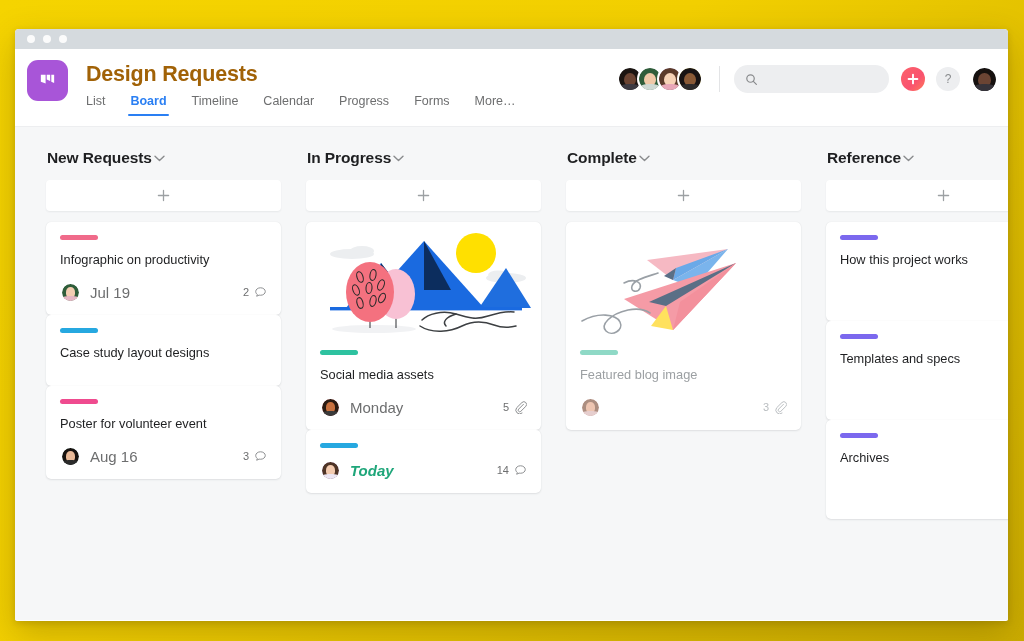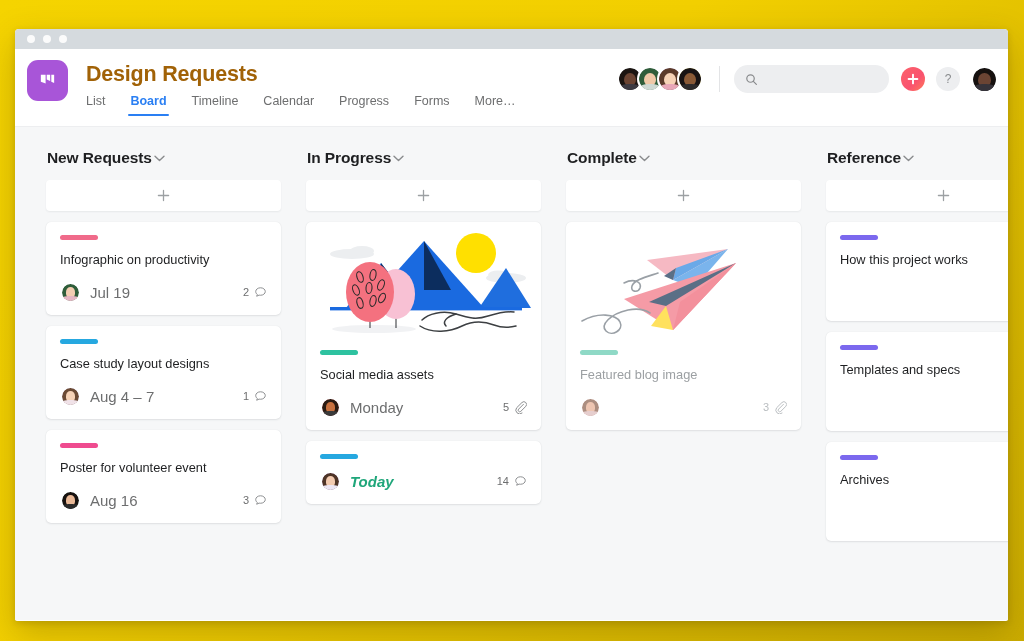--- a/index.html
+++ b/index.html
@@ -190,21 +190,20 @@
     display: flex; align-items: center; justify-content: center;
     margin-bottom: 11px;
     cursor: pointer;
     box-shadow: 0 1px 2px rgba(32,37,50,0.07);
   }
 
   .card {
     background: #fff;
     border-radius: 5px;
     padding: 13px 14px 12px 14px;
-    margin-bottom: 11px;
     box-shadow: 0 1px 2px rgba(32,37,50,0.10), 0 0 1px rgba(32,37,50,0.10);
     cursor: pointer;
   }
   .card.has-cover { padding-top: 0; padding-left: 0; padding-right: 0; }
   .card.has-cover .card-body { padding: 0 14px; }
 
   .cover {
     height: 116px;
     display: flex; align-items: center; justify-content: center;
     overflow: hidden;
@@ -384,36 +383,20 @@
             <svg width="13" height="13" viewBox="0 0 16 16" aria-hidden="true">
               <path d="M8 2.2c3.3 0 5.9 2 5.9 4.6S11.3 11.4 8 11.4c-.6 0-1.2-.07-1.7-.2L3.3 12.6l.8-2.2C2.9 9.6 2.1 8.3 2.1 6.8 2.1 4.2 4.7 2.2 8 2.2z" fill="none" stroke="#8a8c8e" stroke-width="1.2" stroke-linejoin="round"></path>
             </svg>
           </span>
         </div>
       </div>
 
       <div class="card">
         <div class="tag" style="background:#26a8e0"></div>
         <div class="card-title">Case study layout designs</div>
-        <div class="card-foot">
-          <div class="av" style="width:21px;height:21px;background:#e4dcef">
-            <div class="face">
-                <div class="hair" style="background:#6b4a34;border-radius:50%"></div>
-                <div class="skin" style="background:#f6d2b6"></div>
-                <div class="body" style="background:#f0e2e8"></div>
-              </div>
-          </div>
-          <span class="meta-date">Aug 4 – 7</span>
-          <span class="card-right">
-            <span>1</span>
-            <svg width="13" height="13" viewBox="0 0 16 16" aria-hidden="true">
-              <path d="M8 2.2c3.3 0 5.9 2 5.9 4.6S11.3 11.4 8 11.4c-.6 0-1.2-.07-1.7-.2L3.3 12.6l.8-2.2C2.9 9.6 2.1 8.3 2.1 6.8 2.1 4.2 4.7 2.2 8 2.2z" fill="none" stroke="#8a8c8e" stroke-width="1.2" stroke-linejoin="round"></path>
-            </svg>
-          </span>
-        </div>
       </div>
 
       <div class="card">
         <div class="tag" style="background:#ef4b8f"></div>
         <div class="card-title">Poster for volunteer event</div>
         <div class="card-foot">
           <div class="av" style="width:21px;height:21px;background:#cfe3e2">
             <div class="face">
                 <div class="hair" style="background:#17120f;border-radius:50%"></div>
                 <div class="skin" style="background:#e9b997"></div>

